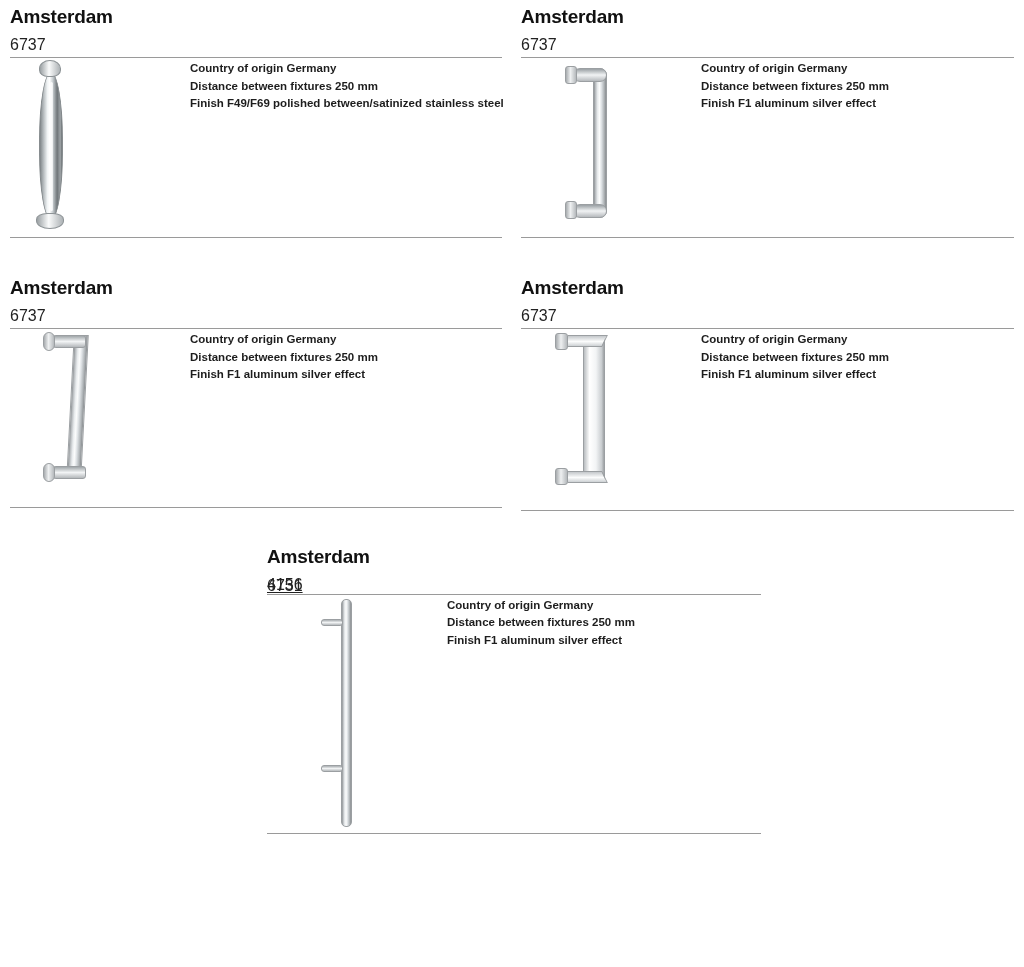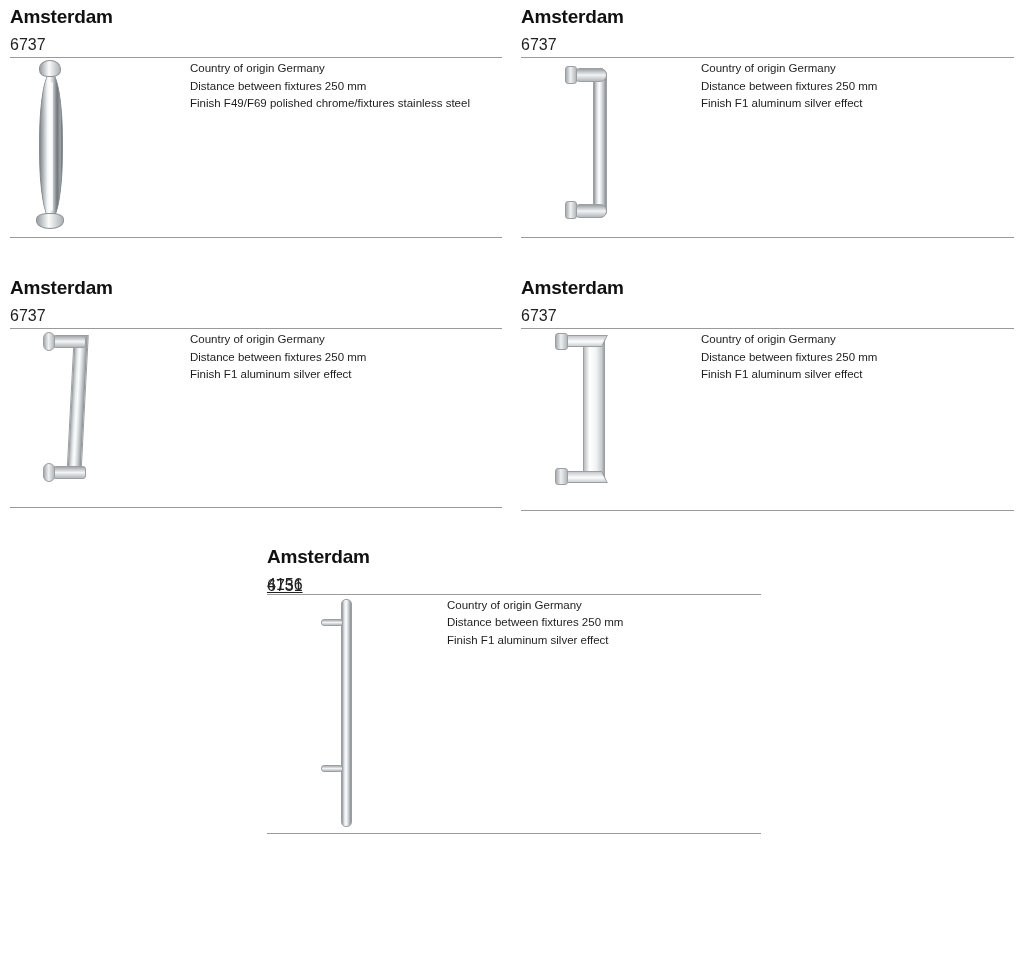--- a/index.html
+++ b/index.html
@@ -73,20 +73,21 @@
   }
 
   .figure {
     flex: 0 0 auto;
     position: relative;
   }
 
   .specs {
     flex: 1 1 auto;
     padding-top: 2px;
+    font-weight: bold;
   }
 
   .spec-line {
     font-size: 11.5px;
     color: #1d1d1d;
     line-height: 17.5px;
     white-space: nowrap;
   }
 
   .bottom-rule {
@@ -252,21 +253,21 @@
       <div class="figure" style="width:180px;">
         <div class="handle fig1">
           <div class="bow"></div>
           <div class="cap-top"></div>
           <div class="cap-bot"></div>
         </div>
       </div>
       <div class="specs">
         <div class="spec-line">Country of origin Germany</div>
         <div class="spec-line">Distance between fixtures 250 mm</div>
-        <div class="spec-line">Finish F49/F69 polished chrome/fixtures stainless steel</div>
+        <div class="spec-line">Finish F49/F69 polished between/satinized stainless steel</div>
       </div>
     </div>
     <div class="bottom-rule" style="top:231px;"></div>
   </div>
 
   <div class="product" style="left:521px; top:6px; width:493px; height:232px;">
     <h2 class="product-title">Amsterdam</h2>
     <div class="product-code">
       <span>6737</span>
     </div>

